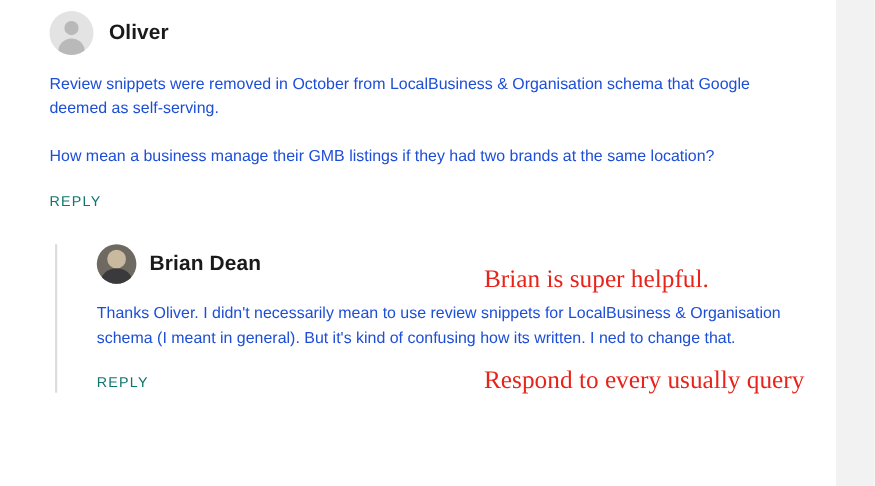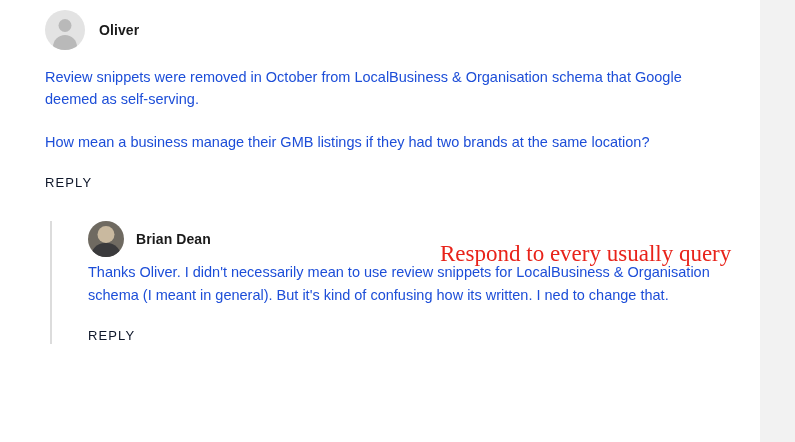--- a/index.html
+++ b/index.html
@@ -84,59 +84,59 @@
     background: #c9b99f;
     top: 5px;
   }
   .avatar.photo .body {
     width: 30px;
     height: 15px;
     background: #3a3a3c;
     border-radius: 14px 14px 0 0;
   }
   .author-name {
-    font-size: 14px;
+    font-size: 19px;
     font-weight: bold;
     color: #1a1a1a;
     letter-spacing: 0.1px;
   }
   .comment-body {
     margin-top: 16px;
   }
   .comment-para {
     font-size: 14.5px;
     line-height: 1.55;
     color: #1d4ed8;
     margin: 0 0 20px 0;
     max-width: 668px;
   }
   .reply-link {
     font-size: 13px;
     letter-spacing: 1.1px;
-    color: #0f172a;
+    color: #0f766e;
     text-transform: uppercase;
     display: inline-block;
     margin-top: 2px;
     cursor: pointer;
   }
 
   
   .reply-block {
     position: relative;
     margin-top: 30px;
     margin-left: 5px;
     padding-left: 18px;
     border-left: 2px solid #dcdcdc;
   }
   .reply-block .comment-header {
     padding-top: 0;
     gap: 12px;
   }
   .reply-block .comment-body {
-    margin-top: 4px;
+    margin-top: 16px;
   }
   .reply-block .comment-para {
     max-width: 660px;
     margin-bottom: 20px;
   }
   .reply-block .reply-link {
     margin-top: 0;
   }
   .reply-inner {
     padding-left: 18px;
@@ -193,17 +193,18 @@
           <div class="comment-body">
             <p class="comment-para">Thanks Oliver. I didn't necessarily mean to use review snippets for LocalBusiness &amp; Organisation schema (I meant in general). But it's kind of confusing how its written. I ned to change that.</p>
             <span class="reply-link">REPLY</span>
           </div>
         </div>
       </div>
 
     </div>
 
     <div class="annotation">
+      <div>Brian is super helpful.</div>
       <div>Respond to every usually query</div>
     </div>
 
   </div>
 </div>
 
 </body></html>

